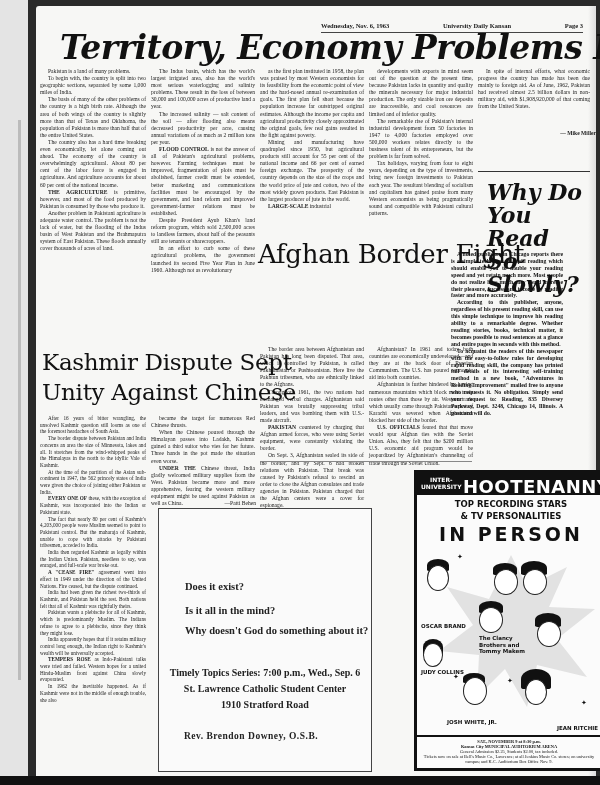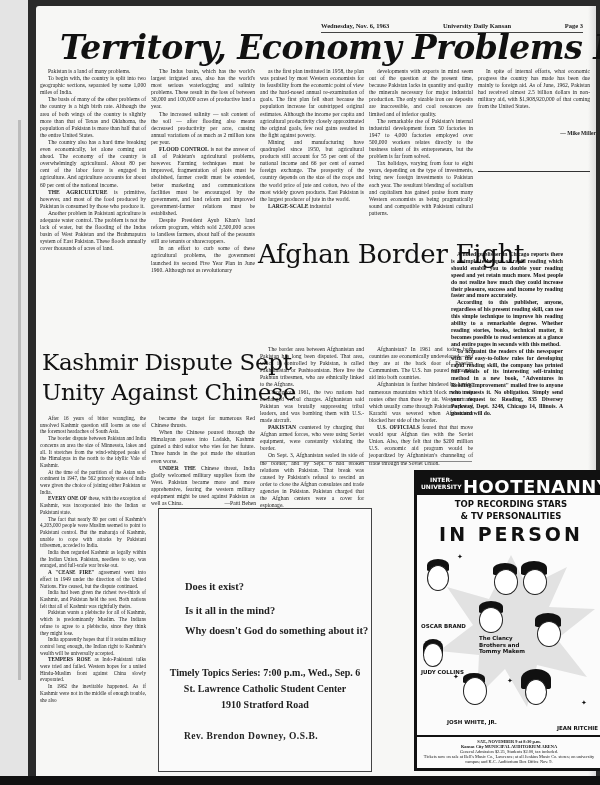--- a/index.html
+++ b/index.html
@@ -92,20 +92,25 @@
       <p>On Sept. 3, Afghanistan sealed its side of the border, and by Sept. 6 had broken relations with Pakistan. That break was caused by Pakistan's refusal to rescind an order to close the Afghan consulates and trade agencies in Pakistan. Pakistan charged that the Afghan centers were a cover for espionage.</p>
       <p>Why worry about Pakistan and</p>
     </div>
   <div class="col" style="left:333px;top:340px;width:104px;" id="af2">
       <p>Afghanistan? In 1961 and today both countries are economically undeveloped—and they are at the back door of Russian Communism. The U.S. has poured economic aid into both countries.</p>
       <p>Afghanistan is further hindered by having numerous mountains which block most trade routes other than those by air. Western trade which usually came through Pakistan's port of Karachi was severed when Afghanistan blocked her side of the border.</p>
       <p><b>U.S. OFFICIALS</b> feared that that move would spur Afghan ties with the Soviet Union. Also, they felt that the $200 million U.S. economic aid program would be jeopardized by Afghanistan's channeling of trade through the Soviet Union.</p>
     </div>
   <div class="rule" style="left:224px;top:455px;width:212px;background:#888;"></div>
 
+  <div class="why">
+    <div>Why Do</div>
+    <div>You Read</div>
+    <div>So Slowly?</div>
+  </div>
   <div class="whybody" style="left:415px;top:245px;width:112px;" id="rb">
       <p>A noted publisher in Chicago reports there is a simple technique of rapid reading which should enable you to double your reading speed and yet retain much more. Most people do not realize how much they could increase their pleasure, success and income by reading faster and more accurately.</p>
       <p>According to this publisher, anyone, regardless of his present reading skill, can use this simple technique to improve his reading ability to a remarkable degree. Whether reading stories, books, technical matter, it becomes possible to read sentences at a glance and entire pages in seconds with this method.</p>
       <p>To acquaint the readers of this newspaper with the easy-to-follow rules for developing rapid reading skill, the company has printed full details of its interesting self-training method in a new book, "Adventures in Reading Improvement" mailed free to anyone who requests it. No obligation. Simply send your request to: Reading, 835 Diversey Parkway, Dept. 3248, Chicago 14, Illinois. A postcard will do.</p>
     </div>
 
   <div class="h2" style="left:6px;top:344px;font-size:23px;">Kashmir Dispute Sept</div>
   <div class="h2" style="left:6px;top:374px;font-size:23px;">Unity Against Chinese</div>
   <div class="col" style="left:4px;top:409px;width:106px;font-size:5.2px;line-height:6.7px;" id="ks1">
       <p>After 16 years of bitter wrangling, the unsolved Kashmir question still looms as one of the foremost headaches of South Asia.</p>

